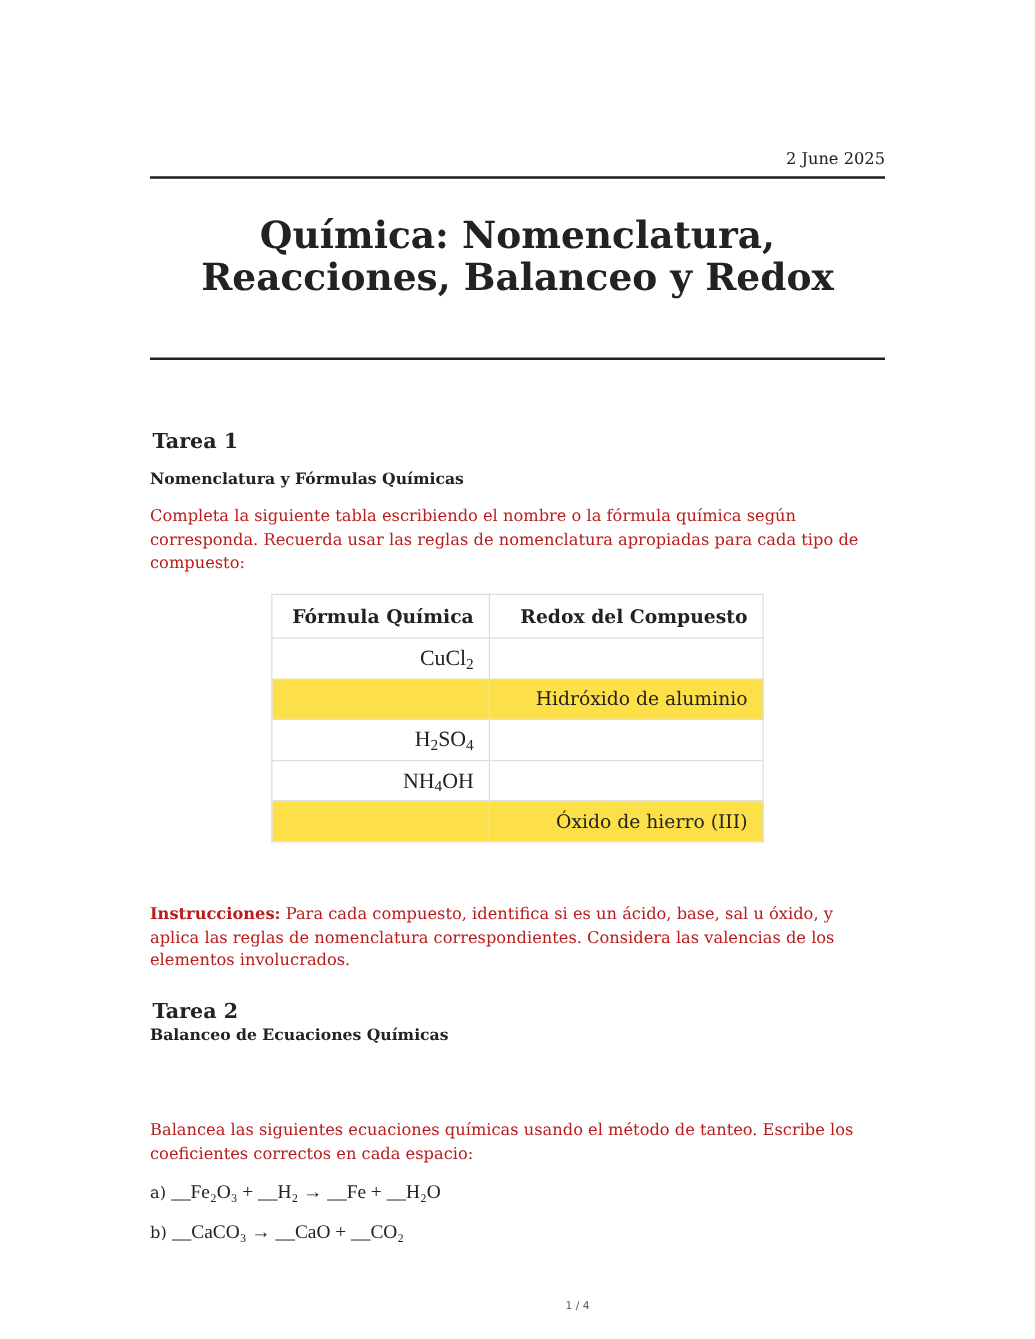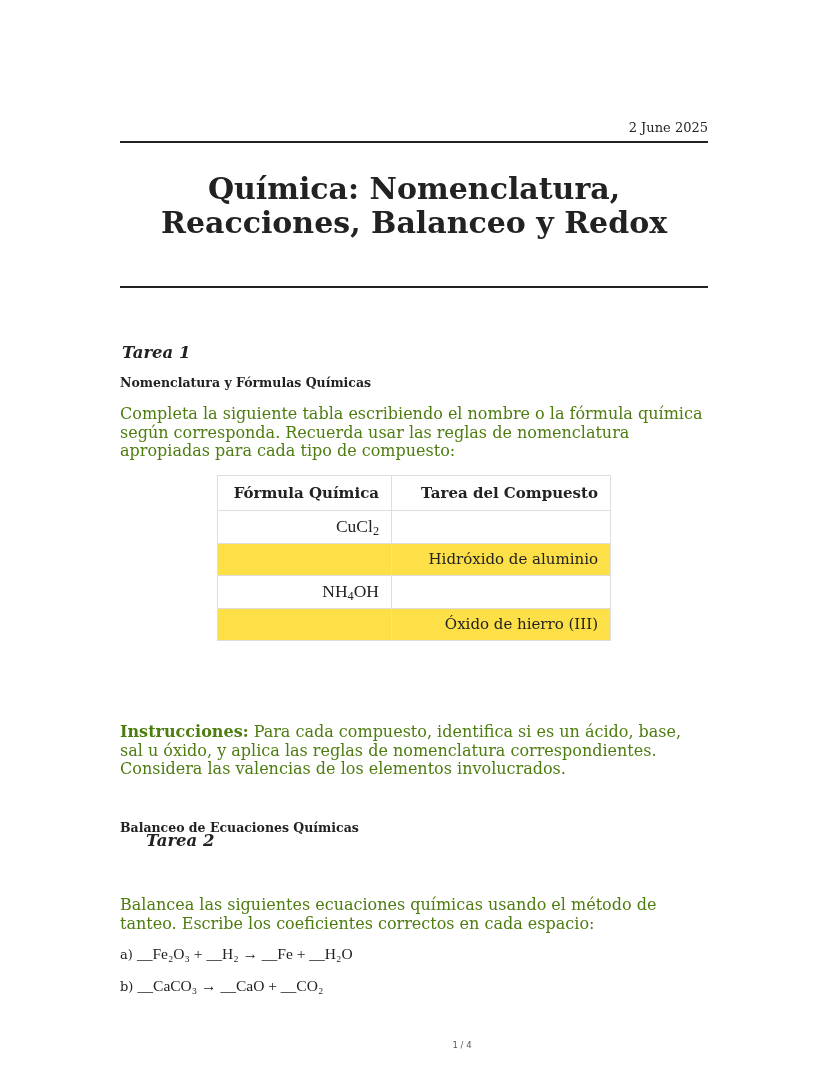--- a/index.html
+++ b/index.html
@@ -5,23 +5,23 @@
   html, body { margin: 0; padding: 0; background: #ffffff; }
   body { width: 828px; height: 1071px; position: relative; overflow: hidden;
          font-family: "DejaVu Serif", "Liberation Serif", serif; color: #1f1f1f; }
   .page { position: absolute; left: 120px; top: 0; width: 588px; }
   .date { position: absolute; right: 0; top: 120px; font-size: 13px; color: #222; }
   .rule-top { position: absolute; left: 0; width: 588px; top: 141px; border-top: 2px solid #222; }
   .title { position: absolute; left: 0; top: 172px; width: 588px; text-align: center;
            font-size: 30px; font-weight: bold; line-height: 34px; color: #222; }
   .rule-bottom { position: absolute; left: 0; width: 588px; top: 286px; border-top: 2.5px solid #222; }
 
-  .tarea { position: absolute; left: 2px; font-style: italic; font-weight: bold; font-size: 16.5px; color: #222; }
+  .tarea { position: absolute; left: 2px; font-weight: bold; font-size: 16.5px; color: #222; }
   .subhead { position: absolute; left: 0; font-weight: bold; font-size: 12.5px; color: #222; }
-  .para { position: absolute; left: 0; width: 588px; font-size: 16px; line-height: 18.5px; color: #4d7c0f; }
+  .para { position: absolute; left: 0; width: 588px; font-size: 13px; line-height: 18.5px; color: #b91c1c; }
 
   table.chem { position: absolute; left: 97px; top: 475px; width: 394px; border-collapse: collapse;
                font-size: 15px; }
   table.chem th, table.chem td { border: 1px solid #dedede; padding: 0 12px; height: 33px; text-align: right; }
   table.chem th { font-weight: bold; font-size: 15px; height: 34px; color: #222; }
   table.chem td { height: 31.5px; color: #222; margin-top: 36px; }
   table.chem tr.alt td { background: #fde047; }
   table.chem td.formula { font-family: "Liberation Serif", "DejaVu Serif", serif; font-size: 17.5px; }
   table.chem td.formula sub, .eq sub { font-size: 70%; vertical-align: -0.25em; line-height: 0; }
   table.chem th:first-child, table.chem td:first-child { width: 149px; }
@@ -44,46 +44,50 @@
   <div class="rule-bottom"></div>
 
   <div class="tarea" style="top:343px;">Tarea 1</div>
   <div class="subhead" style="top:375px;">Nomenclatura y Fórmulas Químicas</div>
   <div class="para" style="top:405px;">Completa la siguiente tabla escribiendo el nombre o la fórmula química según corresponda. Recuerda usar las reglas de nomenclatura apropiadas para cada tipo de compuesto:</div>
 
   <table class="chem">
     <thead>
       <tr>
         <th>Fórmula Química</th>
-        <th>Tarea del Compuesto</th>
+        <th>Redox del Compuesto</th>
       </tr>
     </thead>
     <tbody>
       <tr>
         <td class="formula"><span>CuCl</span><sub>2</sub></td>
         <td></td>
       </tr>
       <tr class="alt">
         <td class="formula"></td>
         <td>Hidróxido de aluminio</td>
+      </tr>
+      <tr>
+        <td class="formula"><span>H</span><sub>2</sub><span>SO</span><sub>4</sub></td>
+        <td></td>
       </tr>
       <tr>
         <td class="formula"><span>NH</span><sub>4</sub><span>OH</span></td>
         <td></td>
       </tr>
       <tr class="alt">
         <td class="formula"></td>
         <td>Óxido de hierro (III)</td>
       </tr>
     </tbody>
   </table>
 
   <div class="para" style="top:723px;"><b>Instrucciones:</b><span> Para cada compuesto, identifica si es un ácido, base, sal u óxido, y aplica las reglas de nomenclatura correspondientes. Considera las valencias de los elementos involucrados.</span></div>
 
-  <div class="tarea" style="top:831px;margin-left:24px;">Tarea 2</div>
+  <div class="tarea" style="top:799px;">Tarea 2</div>
   <div class="subhead" style="top:820px;">Balanceo de Ecuaciones Químicas</div>
   <div class="para" style="top:896px;">Balancea las siguientes ecuaciones químicas usando el método de tanteo. Escribe los coeficientes correctos en cada espacio:</div>
 
   <div class="eq" style="top:945px;">
     <span>a)</span>
     <span class="math">__Fe₂O₃ + __H₂ → __Fe + __H₂O</span>
   </div>
   <div class="eq" style="top:977px;">
     <span>b)</span>
     <span class="math">__CaCO₃ → __CaO + __CO₂</span>

